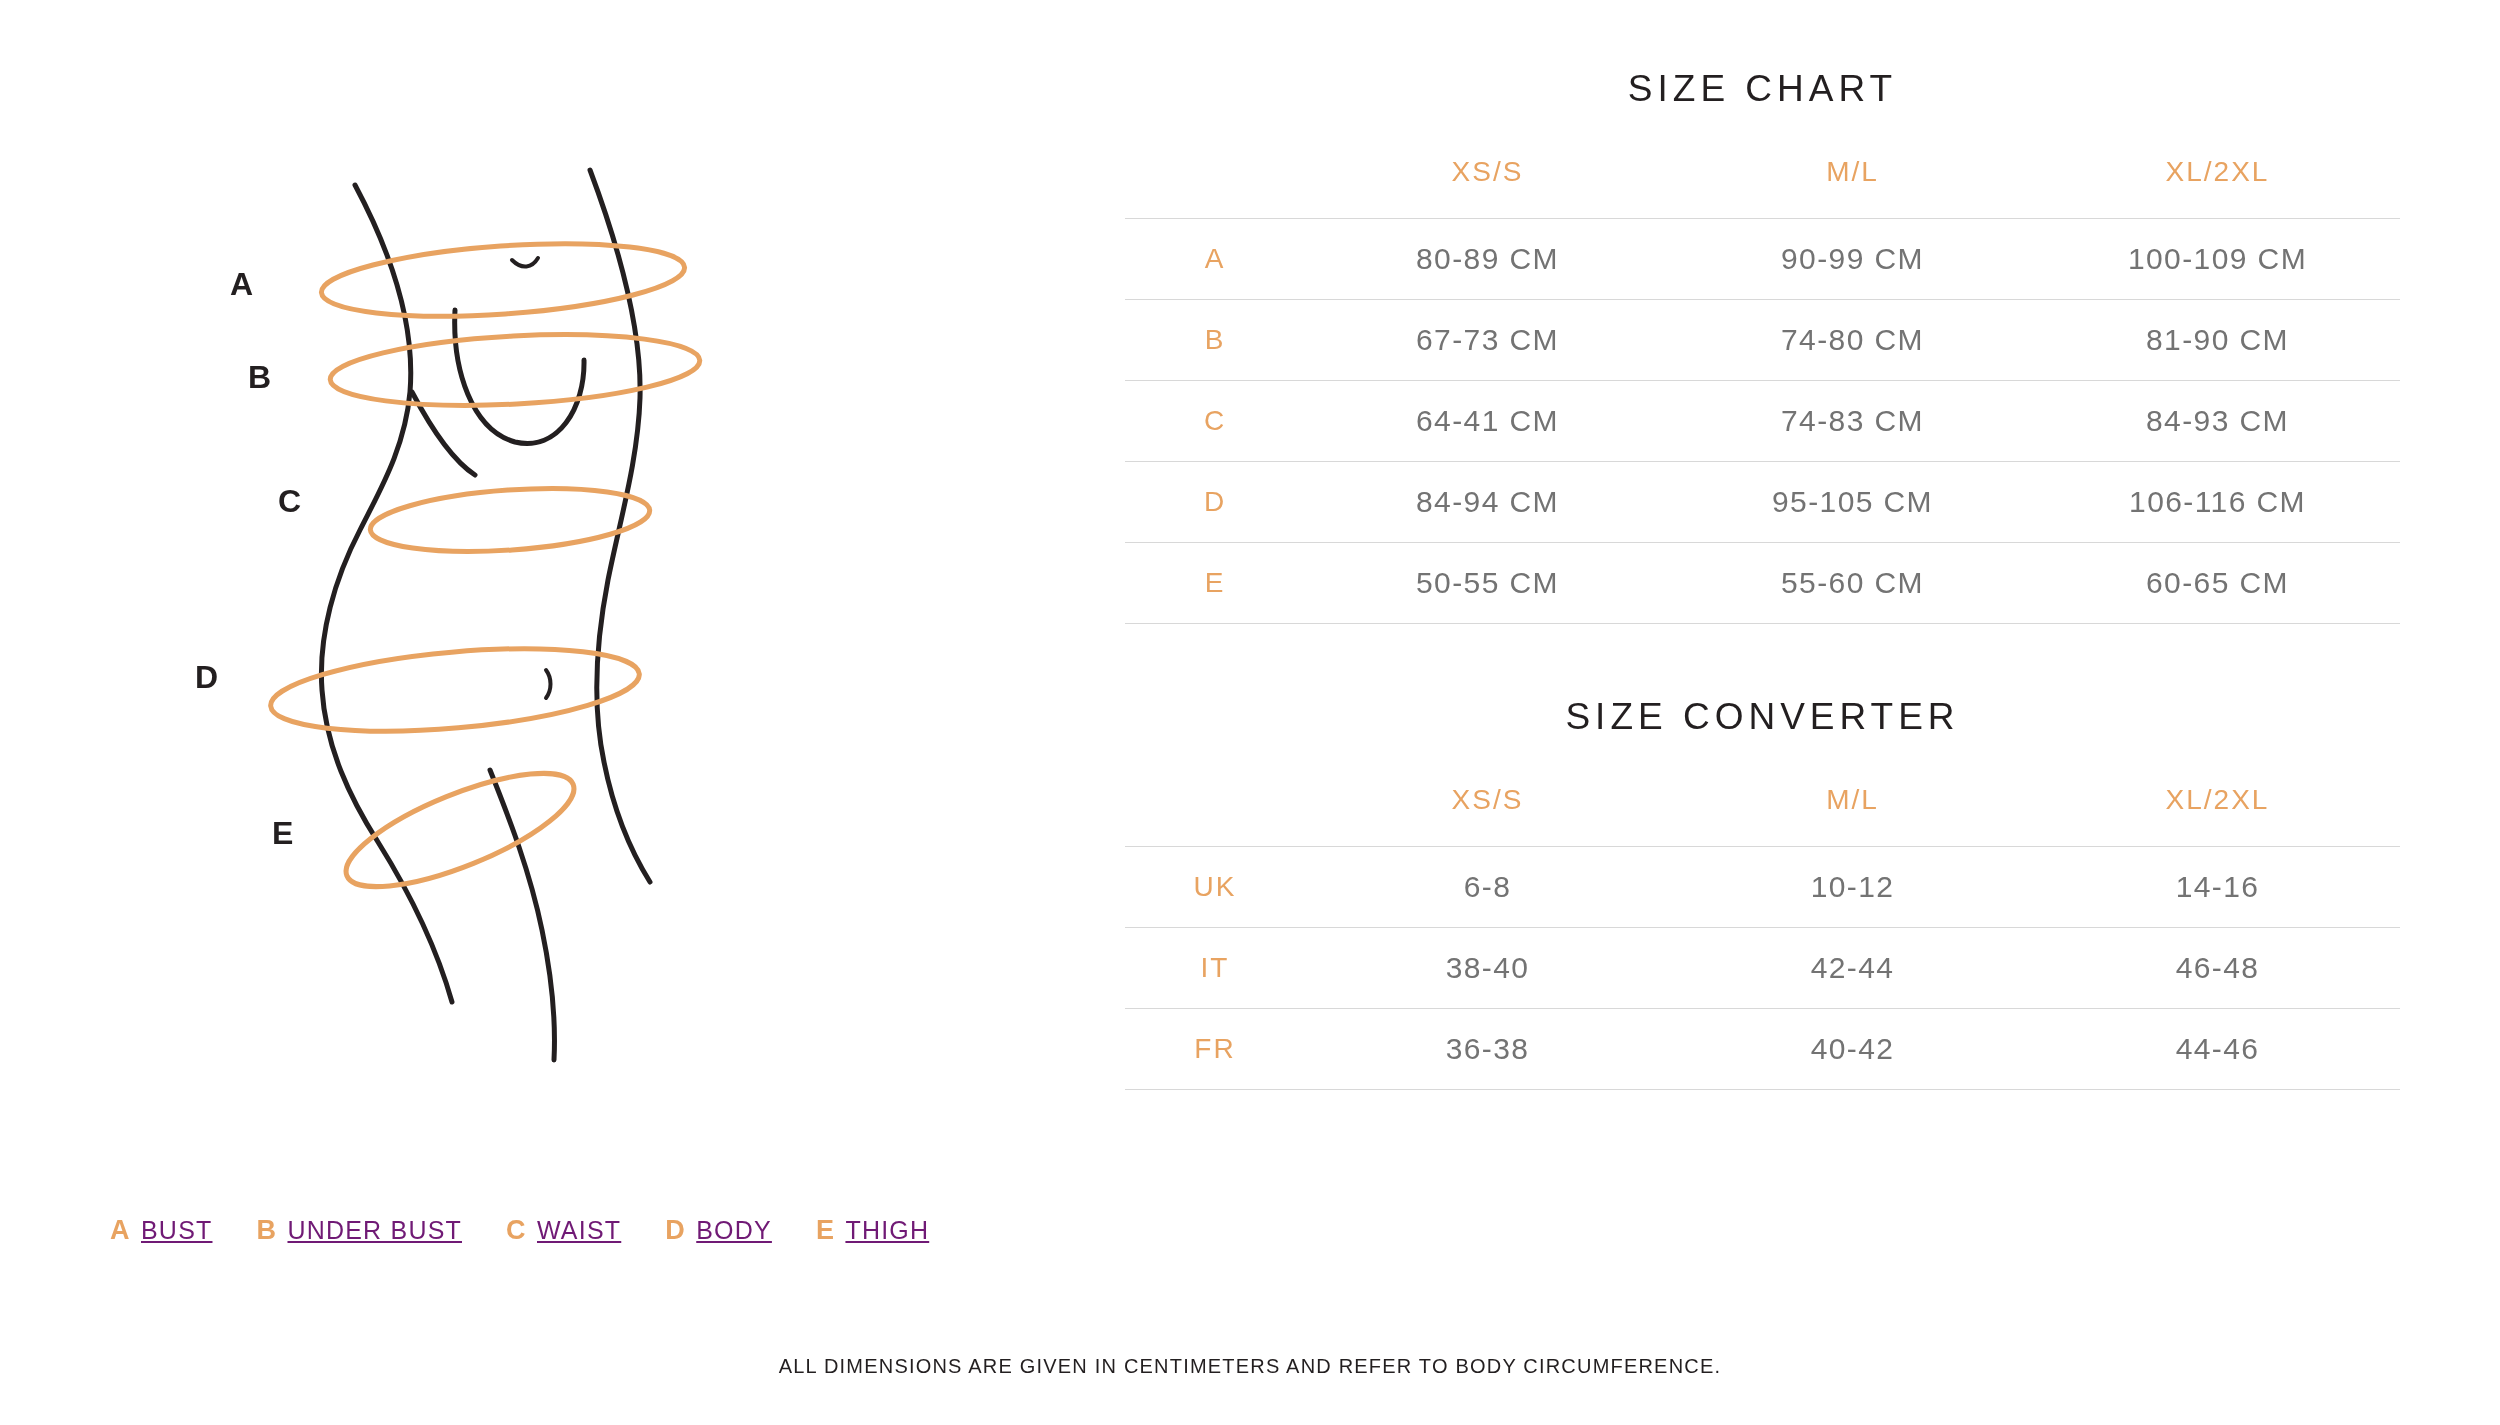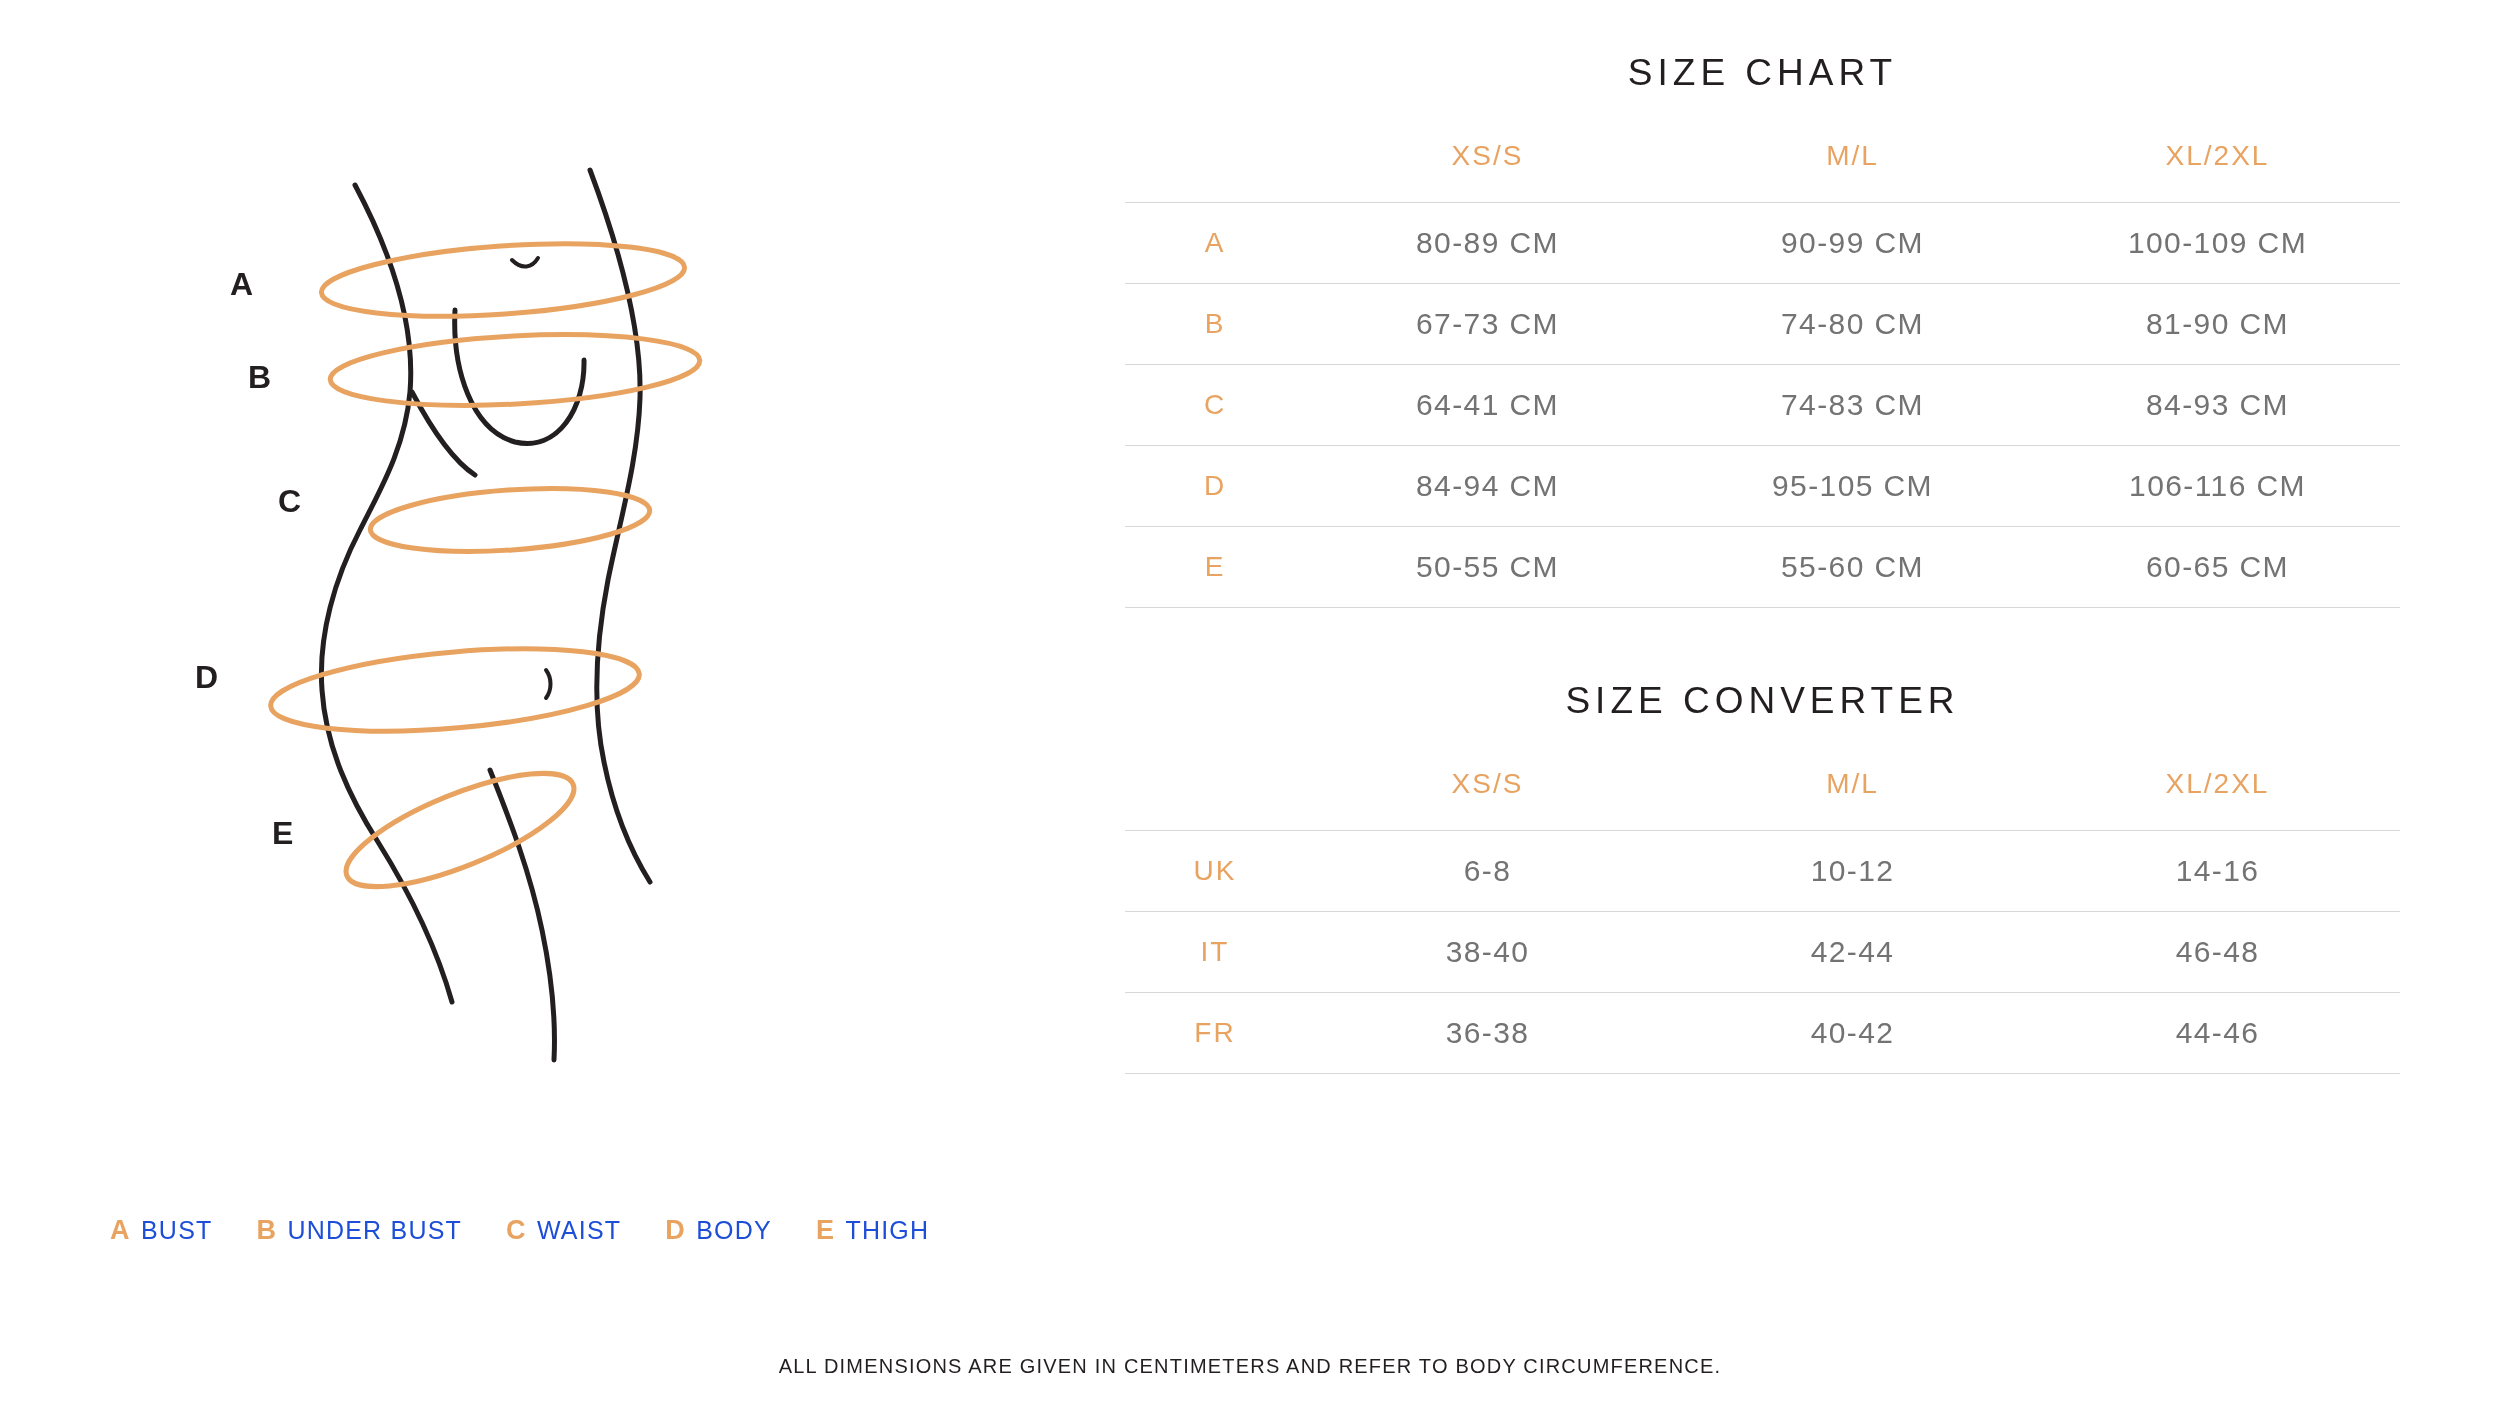--- a/index.html
+++ b/index.html
@@ -50,30 +50,31 @@
     align-items: baseline;
     gap: 11px;
   }
   .legend-letter {
     color: #e8a361;
     font-weight: bold;
     font-size: 27px;
     letter-spacing: 0.5px;
   }
   .legend-label {
-    color: #1d4ed8;
+    color: #701a75;
     font-size: 25px;
     letter-spacing: 1.2px;
+    text-decoration: underline;
   }
 
   
   .tables {
     position: absolute;
     left: 1085px;
-    top: 52px;
+    top: 68px;
     width: 1355px;
   }
   .table-title {
     text-align: center;
     font-size: 37px;
     letter-spacing: 5px;
     color: #231f20;
     font-weight: 400;
     margin: 0 0 46px 0;
   }

